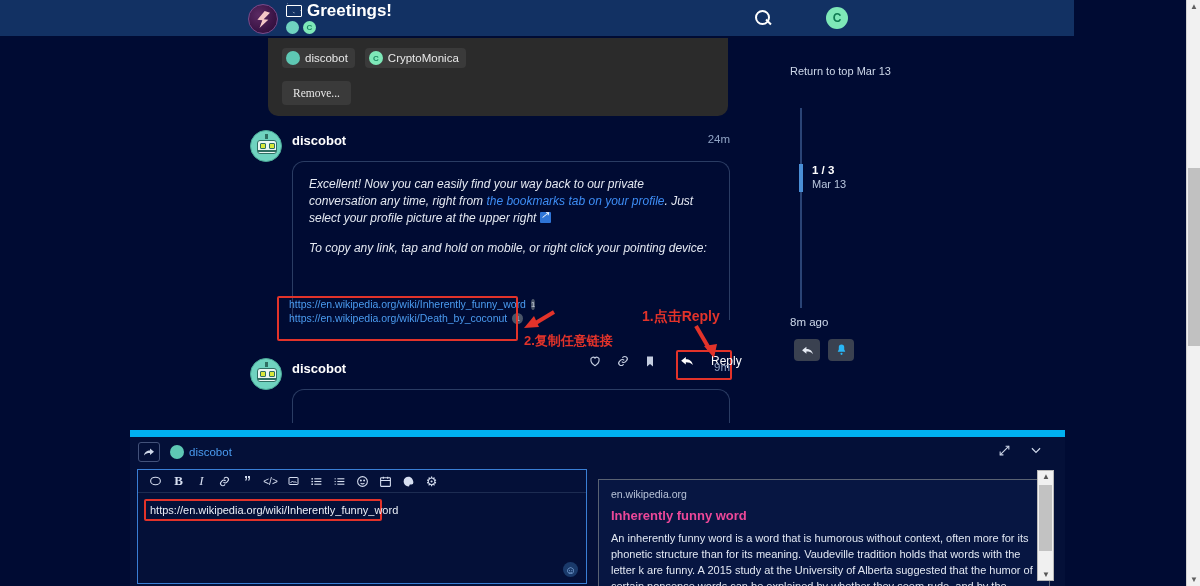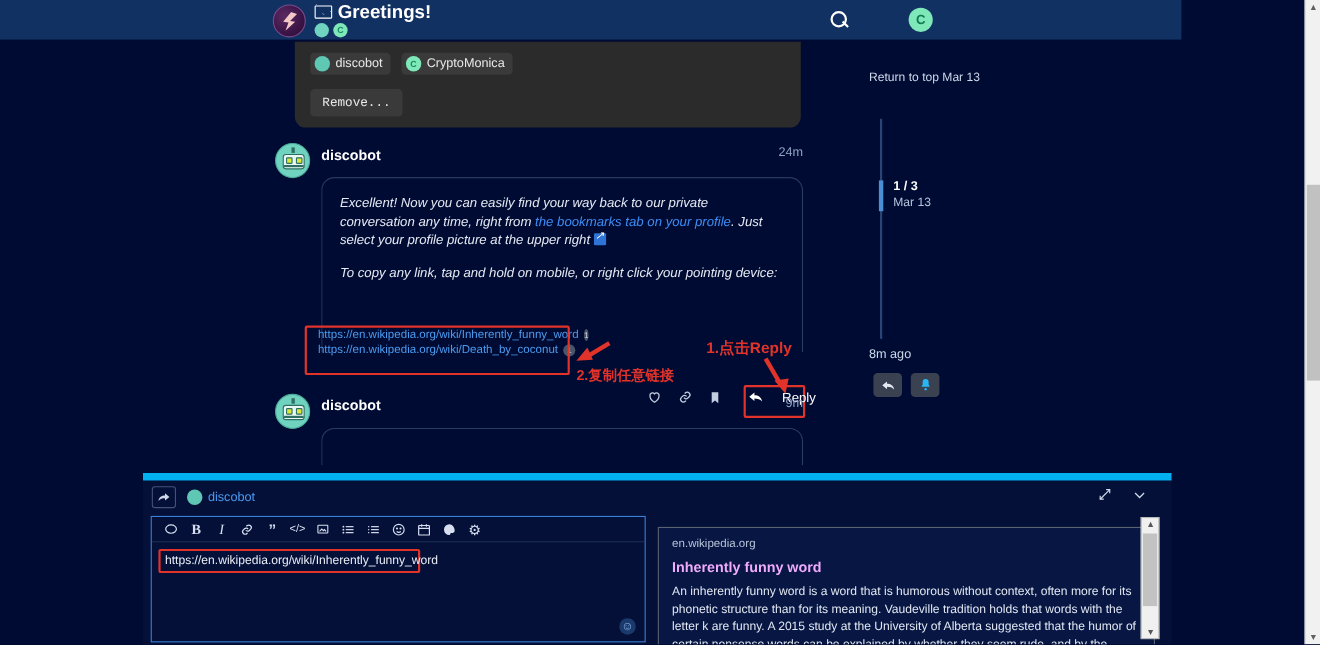--- a/index.html
+++ b/index.html
@@ -108,21 +108,21 @@
     color: #e8e8e8; font-size: 11.5px;
   }
   .chip-av { width: 14px; height: 14px; border-radius: 50%; display: flex; align-items: center; justify-content: center; font-size: 8px; }
   .chip-av.bot { background: #5ec8b4; }
   .chip-av.cm { background: #7ee8b8; color: #1b8a63; font-weight: bold; }
   .remove-btn {
     margin-top: 13px; display: inline-block;
     background: #3a3a3a; color: #e8e8e8;
     border: none; border-radius: 4px;
     font-size: 11.5px; padding: 6px 11px; cursor: pointer;
-    font-family: Liberation Mono, monospace;
+    font-family: Liberation Serif, serif;
   }
 
   
   .post { position: absolute; left: 250px; width: 480px; }
   .post-head { display: flex; align-items: flex-start; height: 26px; }
   .avatar-bot {
     width: 32px; height: 32px; border-radius: 50%;
     background: #6fd3c0; position: relative; flex: 0 0 auto;
     border: 1px solid #4aa997;
   }
@@ -299,21 +299,21 @@
 
   
   .preview {
     position: absolute; left: 598px; top: 443px;
     width: 452px; height: 112px;
     border: 1px solid #5a6272;
     background: #071642;
     padding: 8px 12px; overflow: hidden;
   }
   .pv-domain { color: #b8c3d8; font-size: 10.5px; }
-  .pv-title { color: #f0abfc; font-size: 13px; font-weight: bold; margin-top: 8px; }
+  .pv-title { color: #ec4899; font-size: 13px; font-weight: bold; margin-top: 8px; }
   .pv-text { color: #e1e7f2; font-size: 11px; line-height: 16px; margin-top: 7px; }
 
   .pv-scroll {
     position: absolute; left: 1037px; top: 434px;
     width: 17px; height: 111px;
     background: #f0f0f0; border: 1px solid #b8b8b8;
   }
   .pv-scroll .thumb { position: absolute; left: 1px; top: 14px; width: 13px; height: 66px; background: #c2c2c2; }
   .pv-scroll .ar { position: absolute; left: 4px; color: #555; font-size: 8px; }
   .pv-scroll .ar.up { top: 1px; }

